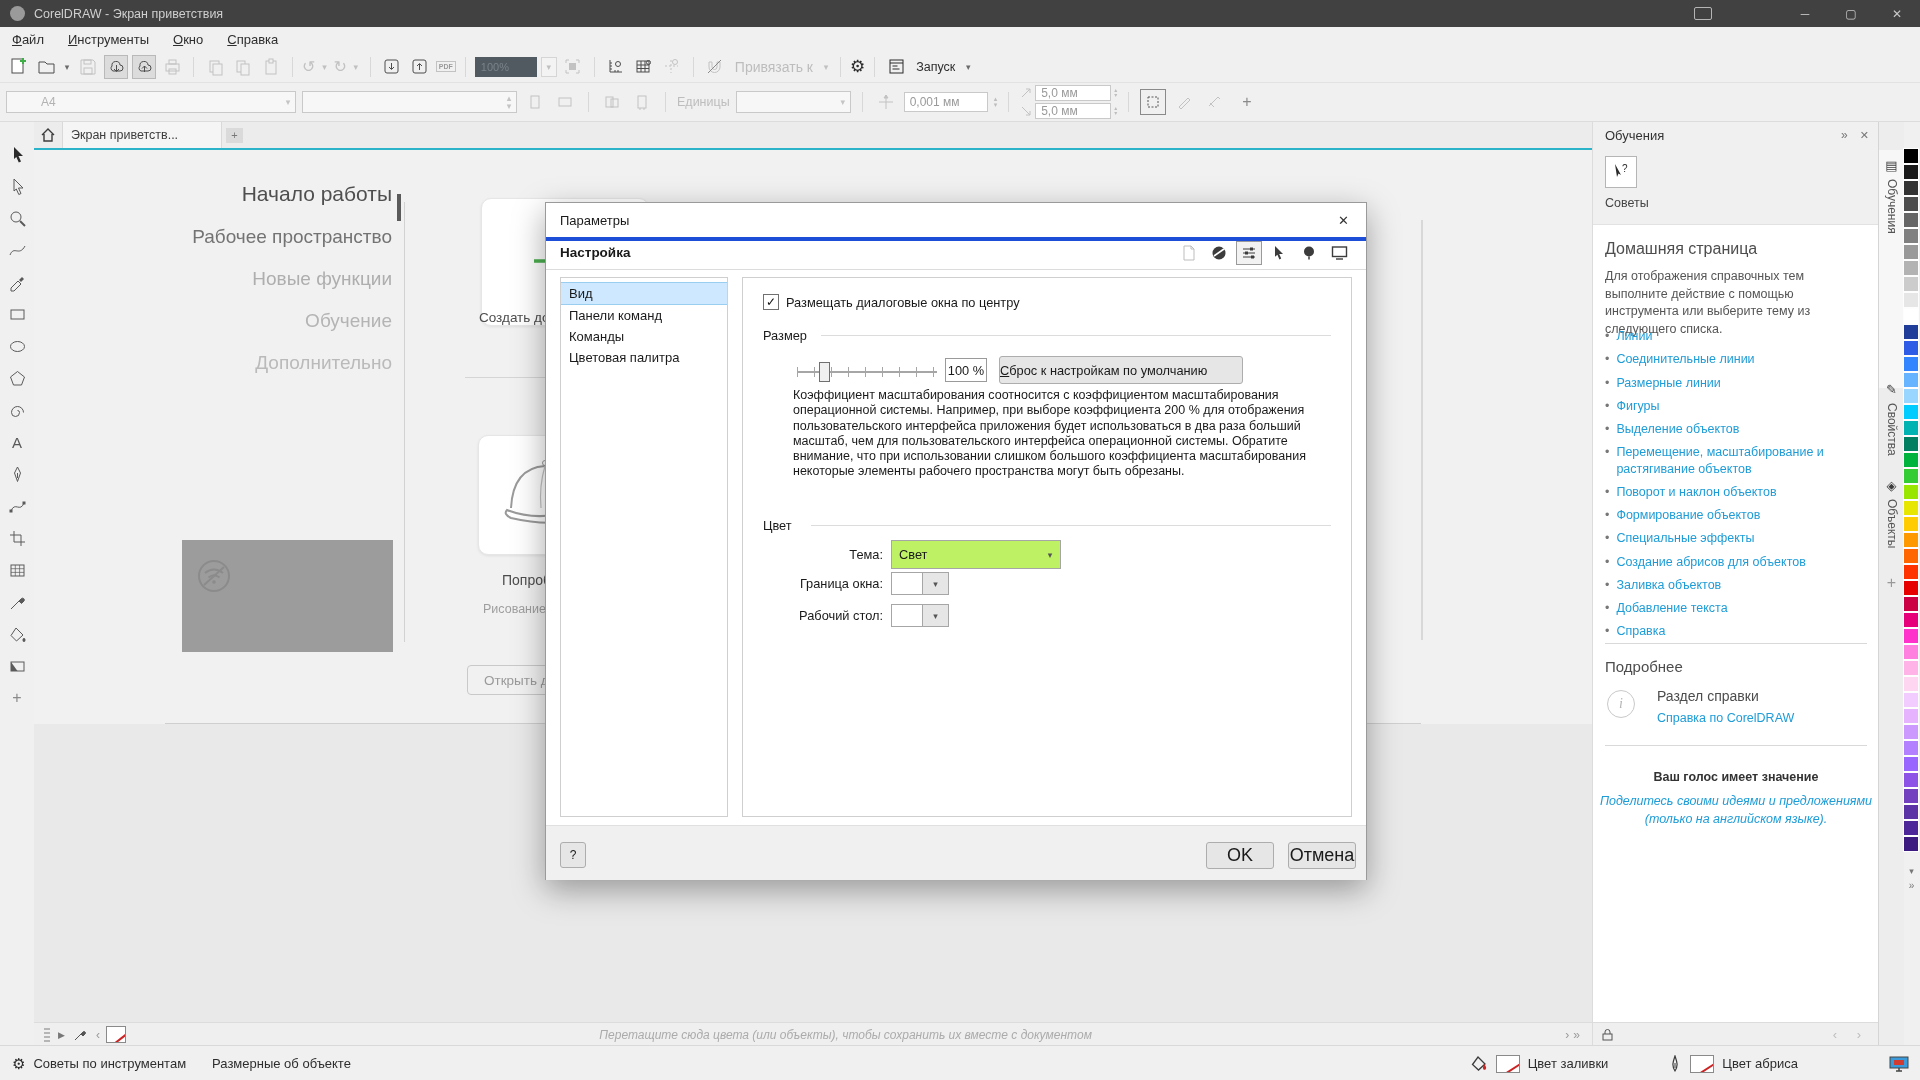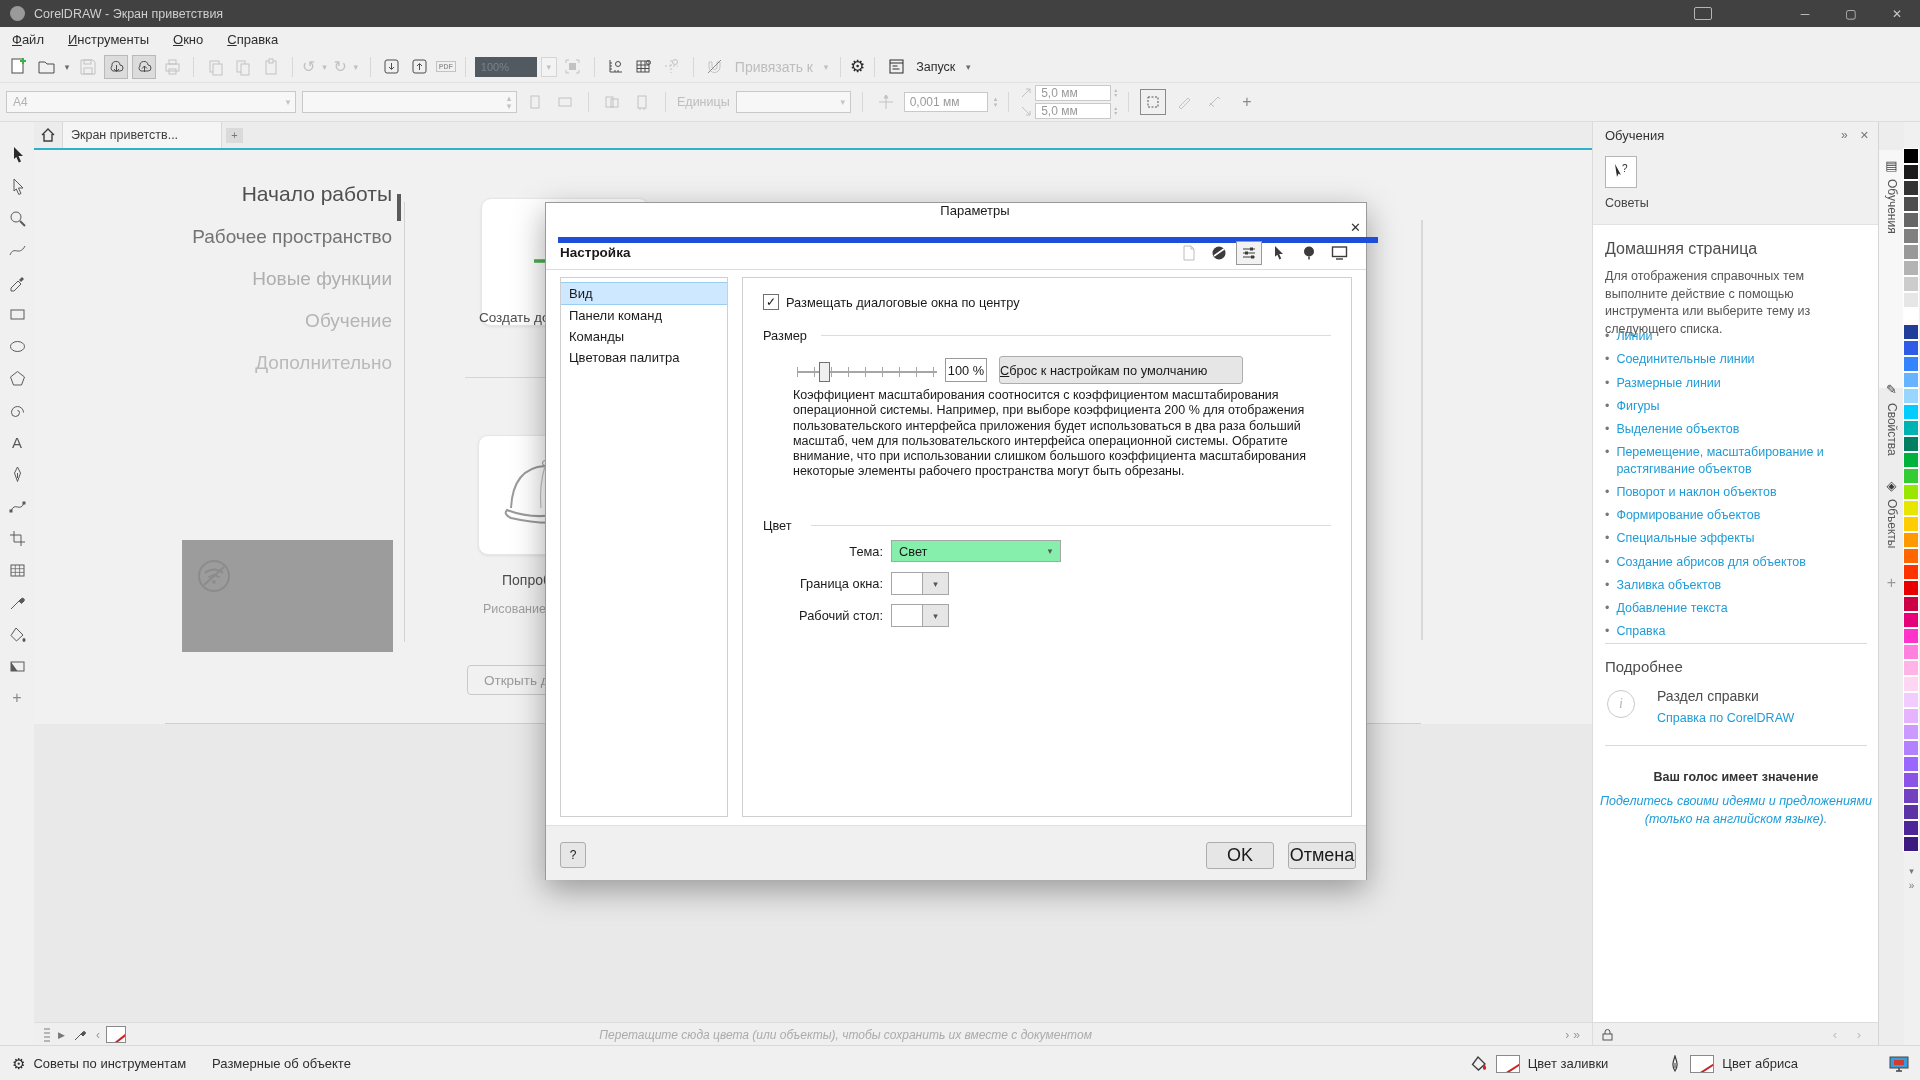--- a/index.html
+++ b/index.html
@@ -33,21 +33,21 @@
   .zoom-arrow{width:16px;height:20px;background:#f3f3f3;border:1px solid #d5d5d5;display:flex;align-items:center;justify-content:center;box-sizing:border-box;}
   .snap-label{color:#bdbdbd;font-size:14px;padding:0 4px;}
   .launch-label{font-size:12.5px;color:#2e2e2e;padding:0 4px;}
   .pdf-badge{font-size:7px;font-weight:bold;color:#9a9a9a;border:1px solid #c2c2c2;padding:1px 2px;}
   
   .propbar{position:absolute;left:0;top:82px;width:1920px;height:40px;background:#f0f0f0;
     border-top:1px solid #e2e2e2;border-bottom:1px solid #dcdcdc;display:flex;align-items:center;gap:6px;
     padding-left:6px;box-sizing:border-box;}
   .pcombo{height:22px;border:1px solid #c9c9c9;background:#f7f7f7;color:#b2b2b2;font-size:12px;
     display:flex;align-items:center;box-sizing:border-box;}
-  .pcombo .txt{padding-left:6px;flex:1;}
+  .pcombo .txt{padding-left:6px;flex:1;margin-left:28px;}
   .pcombo .arr{width:14px;text-align:center;color:#c4c4c4;font-size:9px;}
   .pfield{height:20px;border:1px solid #c9c9c9;background:#fff;color:#9a9a9a;font-size:12px;
     display:flex;align-items:center;padding-left:5px;box-sizing:border-box;}
   .stepcol{display:flex;flex-direction:column;justify-content:center;font-size:7px;color:#bdbdbd;line-height:0.9;}
   .plabel{color:#bdbdbd;font-size:12.5px;}
   .dupgrid{display:flex;flex-direction:column;gap:2px;}
   .duprow{display:flex;align-items:center;gap:3px;}
   
   .workspace{position:absolute;left:0;top:122px;width:1920px;height:923px;}
   .toolbox{position:absolute;left:0;top:0;width:34px;height:923px;background:#f0f0f0;
@@ -119,22 +119,22 @@
   .tabstrip{position:absolute;left:1878px;top:0;width:25px;height:923px;background:#ededed;border-left:1px solid #d5d5d5;}
   .vtab{position:absolute;left:0;width:25px;display:flex;flex-direction:column;align-items:center;}
   .vtab .ic{font-size:13px;color:#3c3c3c;margin-bottom:6px;}
   .vtab-label{writing-mode:vertical-rl;font-size:12px;color:#555;}
   .vtab.active{background:#f7f7f7;}
   .palette{position:absolute;left:1903px;top:26px;width:17px;display:flex;flex-direction:column;}
   .sw{width:16px;height:16px;border:0.5px solid #fdfdfd;box-sizing:border-box;}
   
   .dialog{position:absolute;left:545px;top:202px;width:820px;height:676px;background:#fff;
     border:1px solid #9a9a9a;box-shadow:0 10px 30px rgba(0,0,0,0.35);font-size:13px;}
-  .dlg-titlebar{position:absolute;left:12px;top:0;width:100%;height:34px;display:flex;align-items:center;
-    border-bottom:6px solid #1d4ed8;flex-direction:column;}
+  .dlg-titlebar{position:absolute;left:0;top:0;width:100%;height:34px;display:flex;align-items:center;
+    border-bottom:4px solid #1d4ed8;}
   .dlg-title{padding-left:14px;font-size:13px;color:#1a1a1a;}
   .dlg-close{margin-left:auto;width:45px;height:30px;display:flex;align-items:center;justify-content:center;
     color:#333;font-size:13px;}
   .dlg-section{position:absolute;left:14px;top:42px;font-size:13.5px;font-weight:bold;color:#1a1a1a;}
   .dlg-icons{position:absolute;right:14px;top:38px;display:flex;gap:4px;}
   .dlg-ic{width:26px;height:24px;display:flex;align-items:center;justify-content:center;box-sizing:border-box;}
   .dlg-ic.pressed{border:1px solid #9a9a9a;background:#f2f2f2;}
   .dlg-hr{position:absolute;left:0;top:66px;width:100%;height:1px;background:#dcdcdc;}
   .tree{position:absolute;left:14px;top:74px;width:168px;height:540px;border:1px solid #cfcfcf;background:#fff;padding-top:4px;box-sizing:border-box;}
   .tree-item{height:21px;display:flex;align-items:center;padding-left:8px;font-size:13px;color:#1a1a1a;}
@@ -152,21 +152,21 @@
   .slider .thumb{position:absolute;left:22px;top:0;width:11px;height:20px;background:#f0f0f0;border:1px solid #707070;box-sizing:border-box;}
   .val-box{position:absolute;left:202px;top:80px;width:40px;height:22px;border:1px solid #9a9a9a;
     display:flex;align-items:center;justify-content:center;font-size:12.8px;color:#1a1a1a;}
   .reset-btn{position:absolute;left:256px;top:78px;width:242px;height:26px;background:#e6e6e6;border:1px solid #adadad;
     border-radius:3px;display:flex;align-items:center;justify-content:flex-start;font-size:12.8px;color:#1a1a1a;}
   .reset-btn span{display:inline-block;}
   .reset-btn span::first-letter{text-decoration:underline;}
   .desc{position:absolute;left:50px;top:110px;width:548px;font-size:12.5px;color:#1a1a1a;line-height:1.22;}
   .form-row{position:absolute;display:flex;align-items:center;font-size:12.8px;color:#1a1a1a;}
   .form-label{width:120px;text-align:right;padding-right:8px;}
-  .combo{width:170px;height:22px;border:1px solid #a6a6a6;background:#86efac;display:flex;align-items:center;box-sizing:border-box;}
+  .combo{width:170px;height:29px;border:1px solid #a6a6a6;background:#bef264;display:flex;align-items:center;box-sizing:border-box;}
   .combo .txt{flex:1;padding-left:7px;}
   .combo .arr{width:20px;text-align:center;color:#555;font-size:9px;}
   .color-combo{display:flex;height:23px;}
   .color-swatch{width:32px;height:23px;background:#fff;border:1px solid #a6a6a6;box-sizing:border-box;}
   .color-arrow{width:26px;height:23px;background:#e6e6e6;border:1px solid #a6a6a6;border-left:none;
     display:flex;align-items:center;justify-content:center;color:#555;font-size:9px;box-sizing:border-box;}
   .dlg-footer{position:absolute;left:0;top:622px;width:100%;height:54px;background:#f0f0f0;border-top:1px solid #e0e0e0;}
   .help-btn{position:absolute;left:14px;top:16px;width:24px;height:24px;background:#e6e6e6;border:1px solid #adadad;
     border-radius:3px;display:flex;align-items:center;justify-content:center;font-size:12px;color:#1a1a1a;}
   .dlg-btn{position:absolute;top:16px;width:66px;height:25px;background:#e6e6e6;border:1px solid #adadad;

